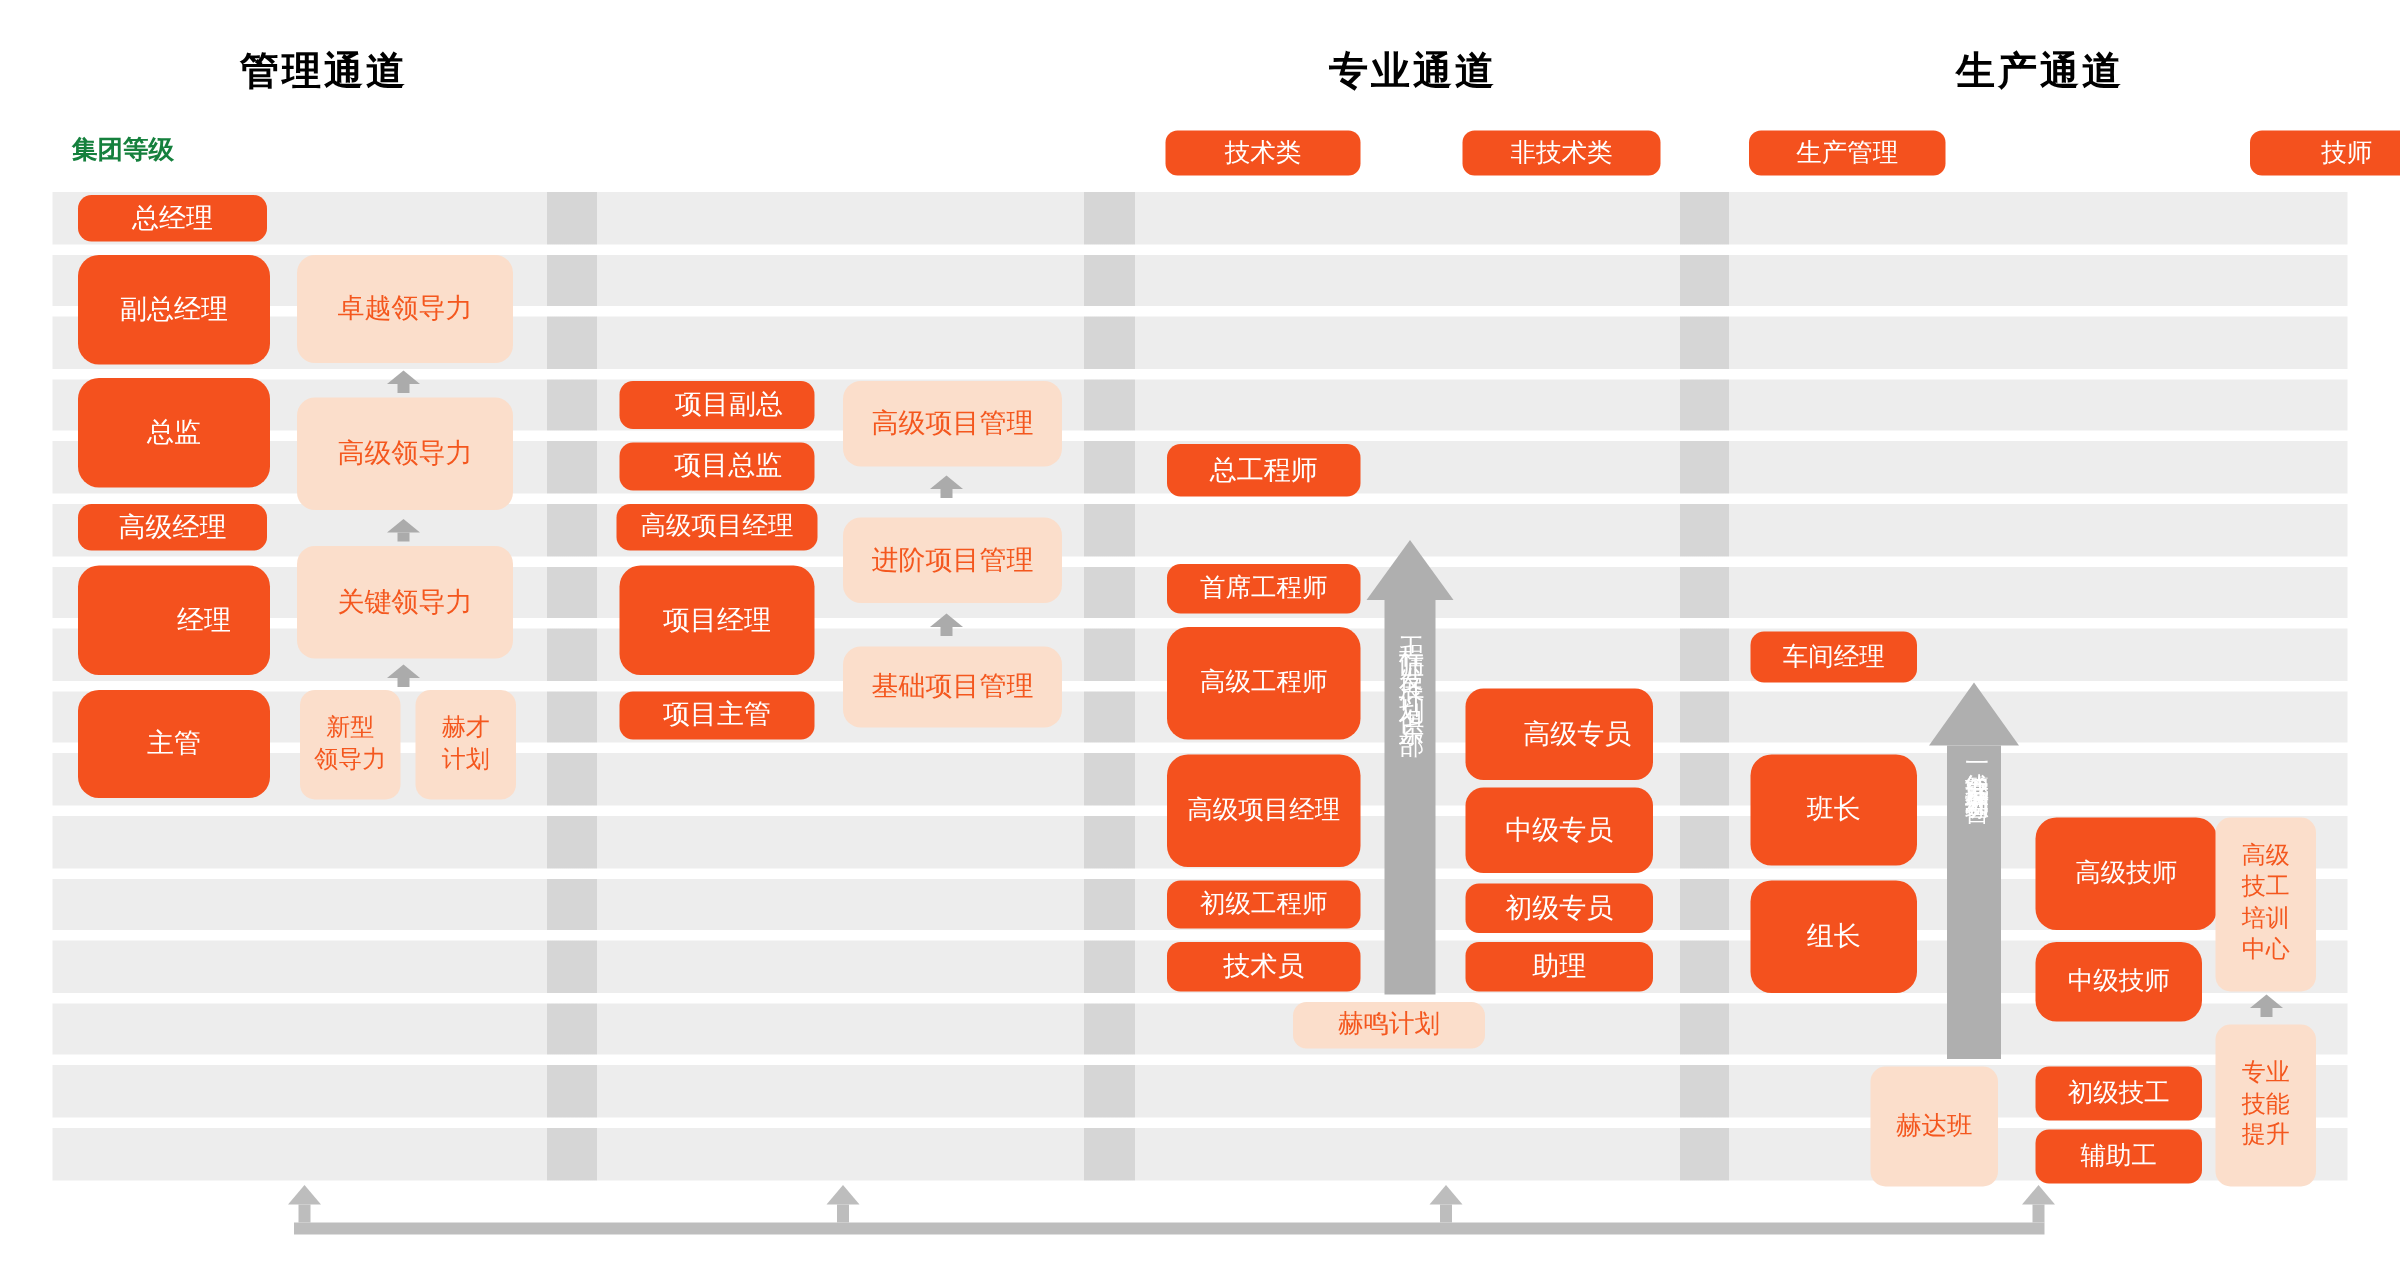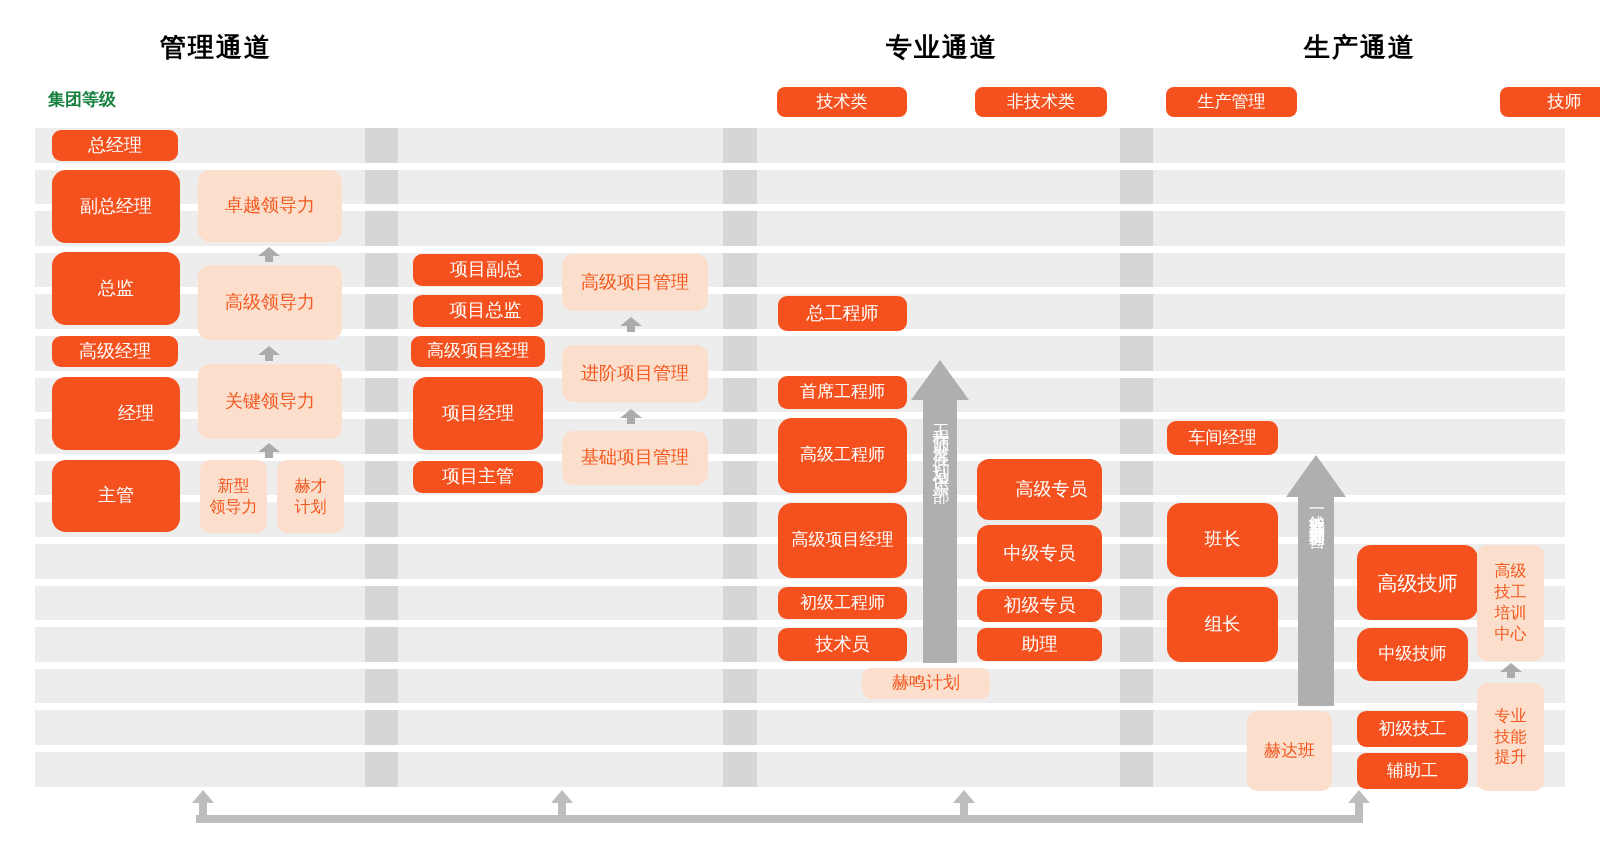--- a/index.html
+++ b/index.html
@@ -116,21 +116,21 @@
       <div class="node role" style="left: 977px; top: 459px; width: 125px; height: 61px; border-radius: 12px; padding-left: 24px;">高级专员</div>
       <div class="node role" style="left: 977px; top: 525px; width: 125px; height: 57px; border-radius: 12px;">中级专员</div>
       <div class="node role" style="left: 977px; top: 589px; width: 125px; height: 33px; border-radius: 9px;">初级专员</div>
       <div class="node role" style="left: 977px; top: 628px; width: 125px; height: 33px; border-radius: 9px;">助理</div>
       <div class="node program" style="left: 862px; top: 668px; width: 128px; height: 31px; border-radius: 9px; font-size: 17px;">赫鸣计划</div>
       <div class="node category" style="left: 1166px; top: 87px; width: 131px; height: 30px; border-radius: 8px; font-size: 17px;">生产管理</div>
       <div class="node category" style="left: 1500px; top: 87px; width: 129px; height: 30px; border-radius: 8px; font-size: 17px;">技师</div>
       <div class="node role" style="left: 1167px; top: 421px; width: 111px; height: 34px; border-radius: 9px; font-size: 17px;">车间经理</div>
       <div class="node role" style="left: 1167px; top: 503px; width: 111px; height: 74px; border-radius: 14px;">班长</div>
       <div class="node role" style="left: 1167px; top: 587px; width: 111px; height: 75px; border-radius: 14px;">组长</div>
-      <div class="node role" style="left: 1357px; top: 545px; width: 121px; height: 75px; border-radius: 14px; font-size: 20px;">高级技师</div>
+      <div class="node role" style="left: 1357px; top: 545px; width: 121px; height: 75px; border-radius: 14px; font-size: 17px;">高级技师</div>
       <div class="node role" style="left: 1357px; top: 628px; width: 111px; height: 53px; border-radius: 14px; font-size: 17px;">中级技师</div>
       <div class="node role" style="left: 1357px; top: 711px; width: 111px; height: 36px; border-radius: 9px; font-size: 17px;">初级技工</div>
       <div class="node role" style="left: 1357px; top: 753px; width: 111px; height: 36px; border-radius: 9px; font-size: 17px;">辅助工</div>
       <div class="node program" style="left: 1477px; top: 545px; width: 67px; height: 116px; border-radius: 10px; font-size: 16px;">高级
 技工
 培训
 中心</div>
       <div class="node program" style="left: 1477px; top: 683px; width: 67px; height: 108px; border-radius: 10px; font-size: 16px;">专业
 技能
 提升</div>

